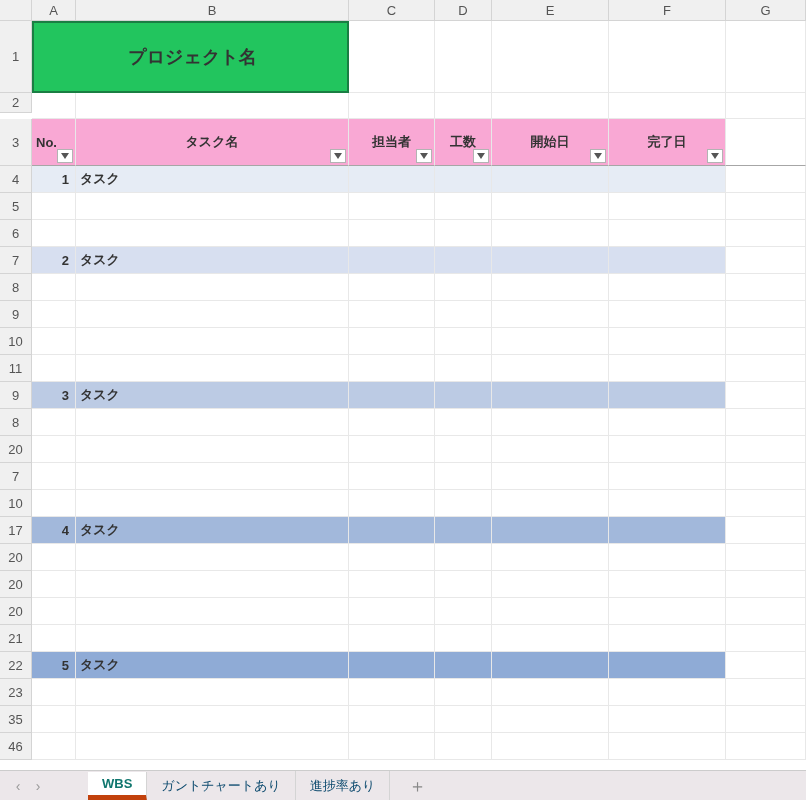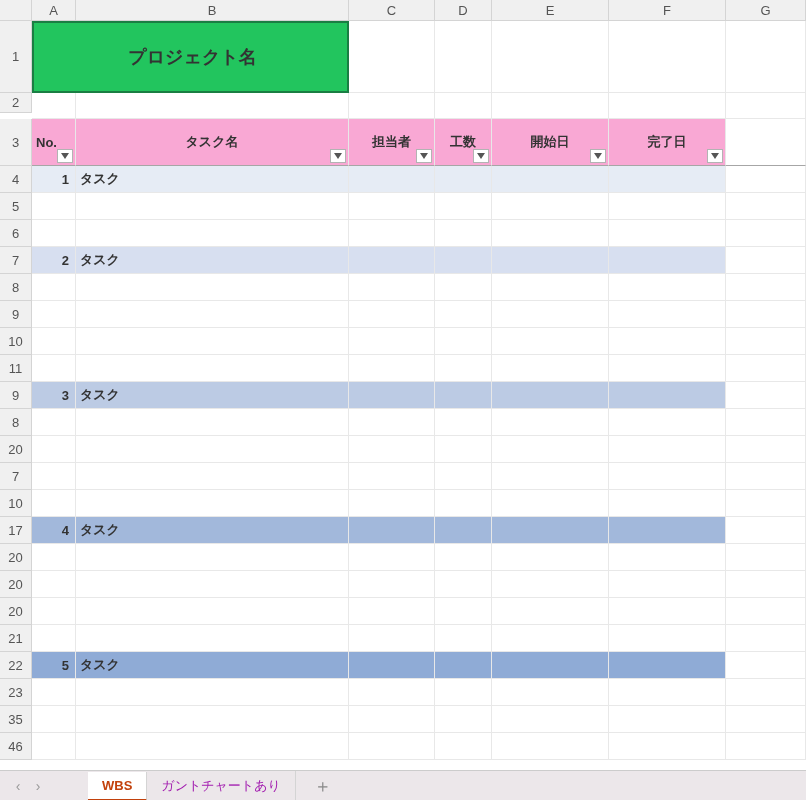--- a/index.html
+++ b/index.html
@@ -116,32 +116,32 @@
       display: flex;
       align-items: center;
       justify-content: center;
       color: #999;
       cursor: pointer;
       font-size: 14px;
     }
     .tab {
       padding: 6px 14px;
       font-size: 13px;
-      color: #a21caf;
+      color: #0c4a6e;
       border-right: 1px solid #d4d4d4;
       cursor: pointer;
       height: 100%;
       display: flex;
       align-items: center;
     }
     .tab.active {
       background: #fff;
       font-weight: bold;
-      color: #c2410c;
-      border-bottom: 2px solid #c2410c;
+      color: #0f766e;
+      border-bottom: 6px solid #c2410c;
       margin-bottom: -1px;
     }
     .tab-add {
       font-size: 18px;
       color: #888;
       padding: 0 18px;
       cursor: pointer;
     }
     .tab-spacer { width: 40px; }
   </style>
@@ -258,14 +258,15 @@
     <div class="row-n" style="display: contents;"><div class="row-header">35</div><div class="cell no-cell "></div><div class="cell task-name "></div><div class="cell "></div><div class="cell "></div><div class="cell "></div><div class="cell "></div><div class="cell"></div></div>
     <div class="row-n" style="display: contents;"><div class="row-header">46</div><div class="cell no-cell "></div><div class="cell task-name "></div><div class="cell "></div><div class="cell "></div><div class="cell "></div><div class="cell "></div><div class="cell"></div></div>
   </div>
 
 <div class="tabbar">
   <div class="nav-btn">‹</div>
   <div class="nav-btn">›</div>
   <div class="tab-spacer"></div>
   <div class="tab active">WBS</div>
   <div class="tab">ガントチャートあり</div>
+  <div class="tab">進捗率あり</div>
   <div class="tab-add">＋</div>
 </div>
 
 </body></html>

